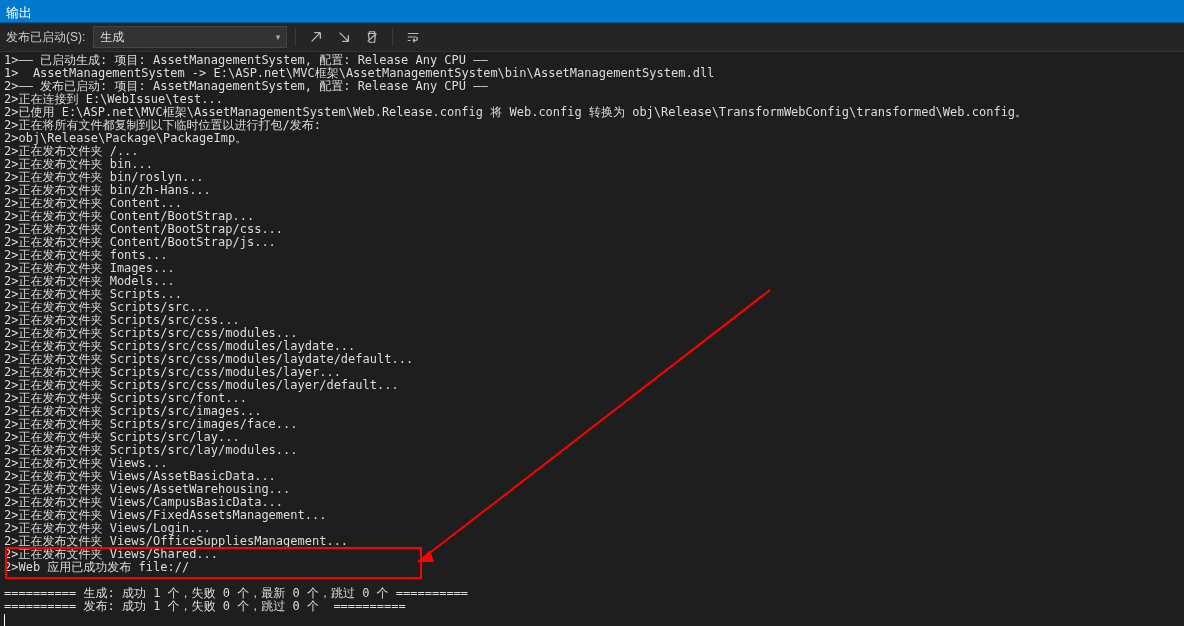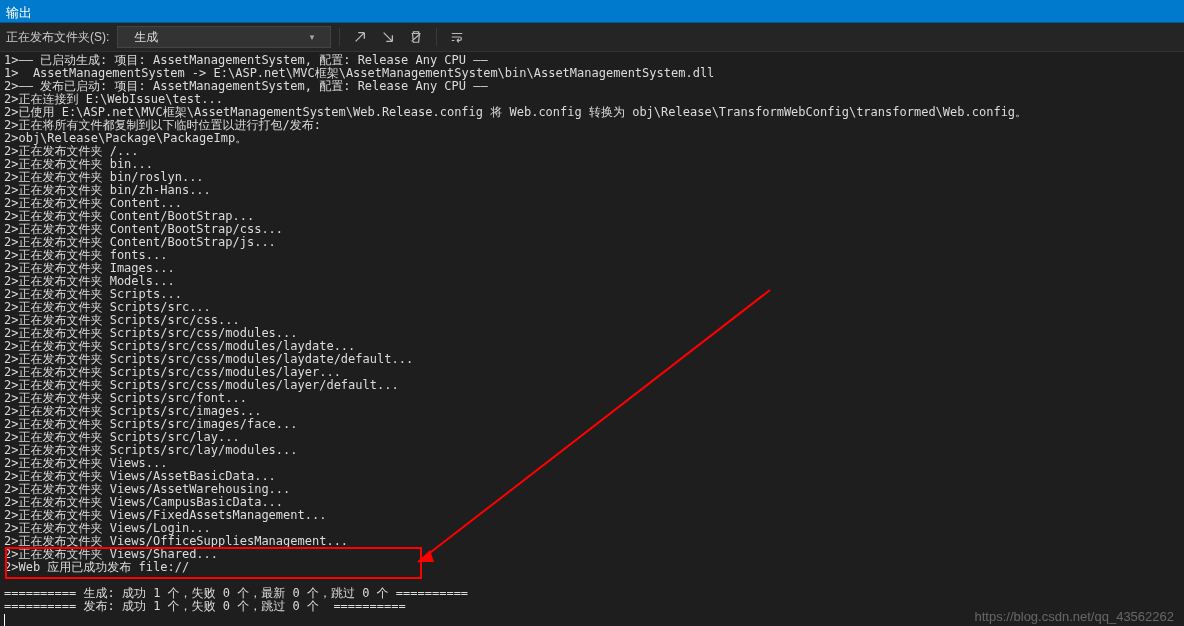--- a/index.html
+++ b/index.html
@@ -38,21 +38,21 @@
     margin-right: 4px;
     white-space: nowrap;
   }
   .dropdown {
     display: inline-flex;
     align-items: center;
     background: #333333;
     border: 1px solid #444444;
     height: 20px;
     min-width: 180px;
-    padding: 0 16px;
+    padding: 0 6px;
     color: #dcdcdc;
     font-size: 12px;
     cursor: pointer;
     justify-content: space-between;
     gap: 32px;
   }
   .dropdown .arrow, .iconbtn .arrow {
     font-size: 9px;
     margin-left: 6px;
     color: #aaaaaa;
@@ -129,21 +129,21 @@
   }
 </style>
 </head>
 <body>
 
 <div class="titlebar">
   <span>输出</span>
 </div>
 
 <div class="toolbar">
-  <span class="lbl">正在发布文件夹(S):</span>
+  <span class="lbl">发布已启动(S):</span>
   <span class="dropdown">
     <span>生成</span>
     <span class="arrow">▾</span>
   </span>
 
   <span class="sep"></span>
 
   <span class="iconbtn" title="Find Previous">
     <svg viewBox="0 0 16 16">
         <path fill="none" stroke="#bbbbbb" stroke-width="1.5" d="M3 13 L13 3 M13 3 H6 M13 3 V10"></path>
@@ -172,14 +172,13 @@
 <div class="output-area">
   <div class="console" id="console"><div class="line">1&gt;—— 已启动生成: 项目: AssetManagementSystem, 配置: Release Any CPU ——</div><div class="line">1&gt;  AssetManagementSystem -&gt; E:\ASP.net\MVC框架\AssetManagementSystem\bin\AssetManagementSystem.dll</div><div class="line">2&gt;—— 发布已启动: 项目: AssetManagementSystem, 配置: Release Any CPU ——</div><div class="line">2&gt;正在连接到 E:\WebIssue\test...</div><div class="line">2&gt;已使用 E:\ASP.net\MVC框架\AssetManagementSystem\Web.Release.config 将 Web.config 转换为 obj\Release\TransformWebConfig\transformed\Web.config。</div><div class="line">2&gt;正在将所有文件都复制到以下临时位置以进行打包/发布:</div><div class="line">2&gt;obj\Release\Package\PackageImp。</div><div class="line">2&gt;正在发布文件夹 /...</div><div class="line">2&gt;正在发布文件夹 bin...</div><div class="line">2&gt;正在发布文件夹 bin/roslyn...</div><div class="line">2&gt;正在发布文件夹 bin/zh-Hans...</div><div class="line">2&gt;正在发布文件夹 Content...</div><div class="line">2&gt;正在发布文件夹 Content/BootStrap...</div><div class="line">2&gt;正在发布文件夹 Content/BootStrap/css...</div><div class="line">2&gt;正在发布文件夹 Content/BootStrap/js...</div><div class="line">2&gt;正在发布文件夹 fonts...</div><div class="line">2&gt;正在发布文件夹 Images...</div><div class="line">2&gt;正在发布文件夹 Models...</div><div class="line">2&gt;正在发布文件夹 Scripts...</div><div class="line">2&gt;正在发布文件夹 Scripts/src...</div><div class="line">2&gt;正在发布文件夹 Scripts/src/css...</div><div class="line">2&gt;正在发布文件夹 Scripts/src/css/modules...</div><div class="line">2&gt;正在发布文件夹 Scripts/src/css/modules/laydate...</div><div class="line">2&gt;正在发布文件夹 Scripts/src/css/modules/laydate/default...</div><div class="line">2&gt;正在发布文件夹 Scripts/src/css/modules/layer...</div><div class="line">2&gt;正在发布文件夹 Scripts/src/css/modules/layer/default...</div><div class="line">2&gt;正在发布文件夹 Scripts/src/font...</div><div class="line">2&gt;正在发布文件夹 Scripts/src/images...</div><div class="line">2&gt;正在发布文件夹 Scripts/src/images/face...</div><div class="line">2&gt;正在发布文件夹 Scripts/src/lay...</div><div class="line">2&gt;正在发布文件夹 Scripts/src/lay/modules...</div><div class="line">2&gt;正在发布文件夹 Views...</div><div class="line">2&gt;正在发布文件夹 Views/AssetBasicData...</div><div class="line">2&gt;正在发布文件夹 Views/AssetWarehousing...</div><div class="line">2&gt;正在发布文件夹 Views/CampusBasicData...</div><div class="line">2&gt;正在发布文件夹 Views/FixedAssetsManagement...</div><div class="line">2&gt;正在发布文件夹 Views/Login...</div><div class="line">2&gt;正在发布文件夹 Views/OfficeSuppliesManagement...</div><div class="line">2&gt;正在发布文件夹 Views/Shared...</div><div class="line"><span>2&gt;Web 应用已成功发布 </span><a class="linklike">file://</a> <span class="redacted"></span></div><div class="line"> </div><div class="line">========== 生成: 成功 1 个，失败 0 个，最新 0 个，跳过 0 个 ==========</div><div class="line">========== 发布: 成功 1 个，失败 0 个，跳过 0 个  ==========</div><div class="line"><span class="cursor-line"></span></div></div>
 
   <div class="highlight-box" style="left:5px; top:495px; width:413px; height:28px;"></div>
 
   <svg class="annot-line" style="left:0; top:0; width:1184px; height:576px;">
     <line x1="418" y1="510" x2="770" y2="238" stroke="#ff0000" stroke-width="2"></line>
     <polygon points="418,510 430,498 434,510" fill="#ff0000"></polygon>
   </svg>
 
-  <div class="watermark">https://blog.csdn.net/qq_43562262</div>
 </div>
 
 </body></html>

